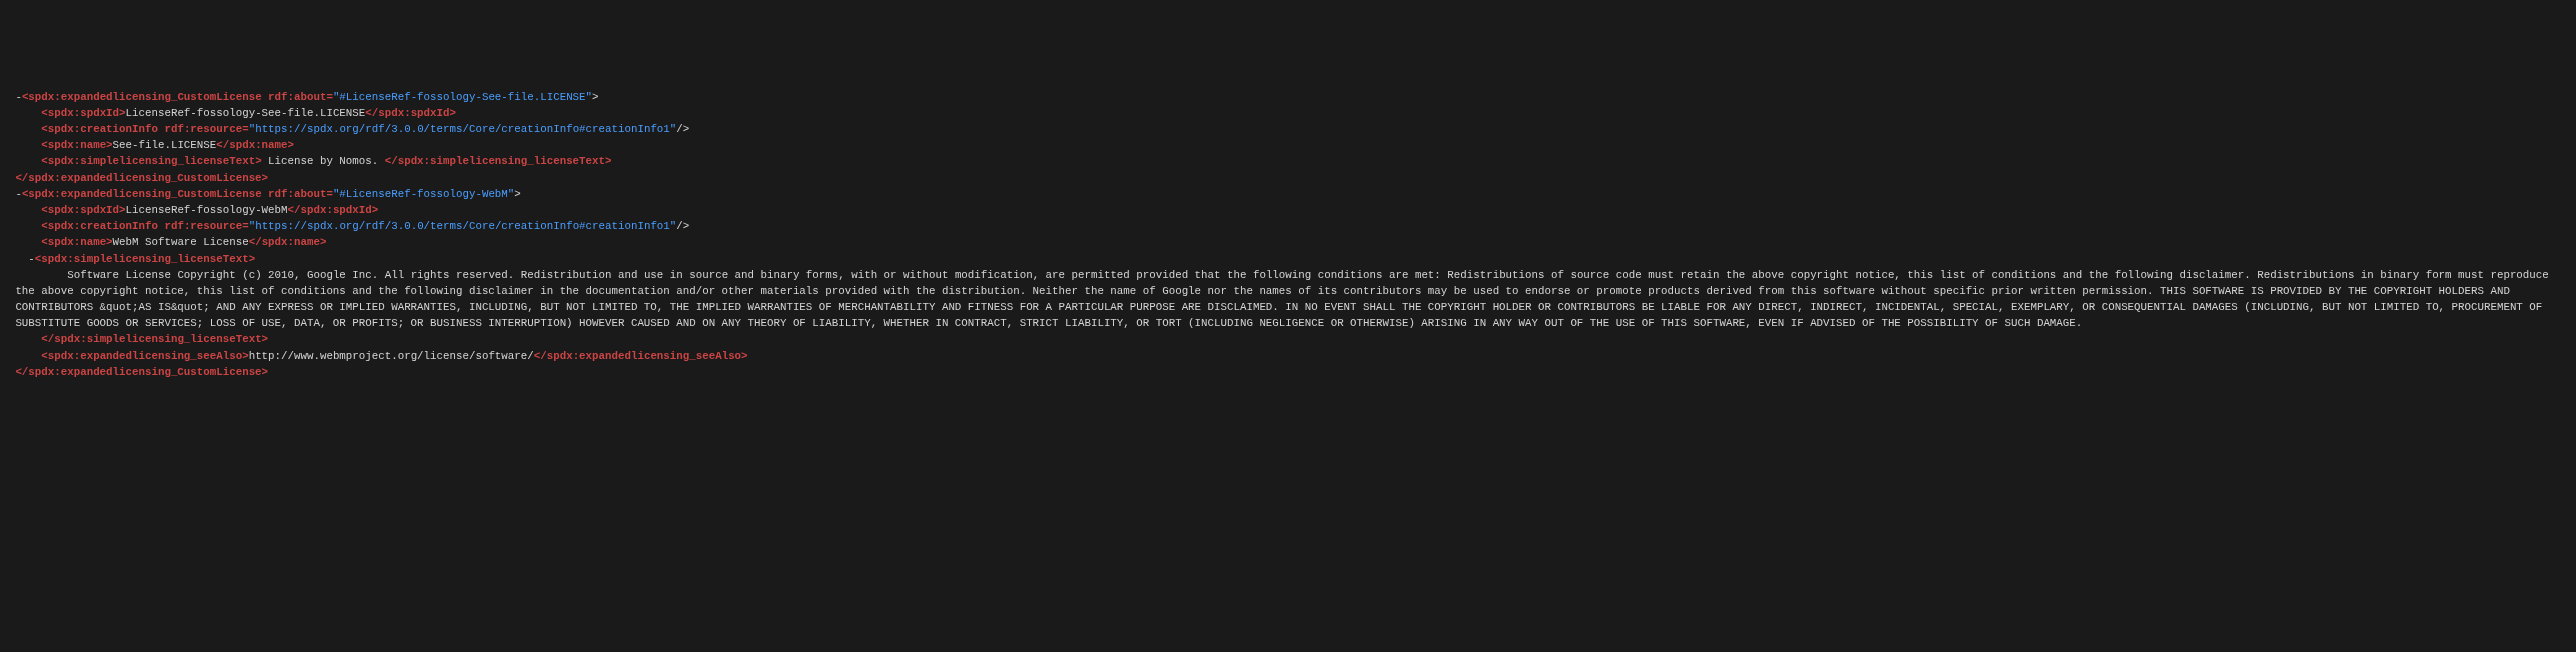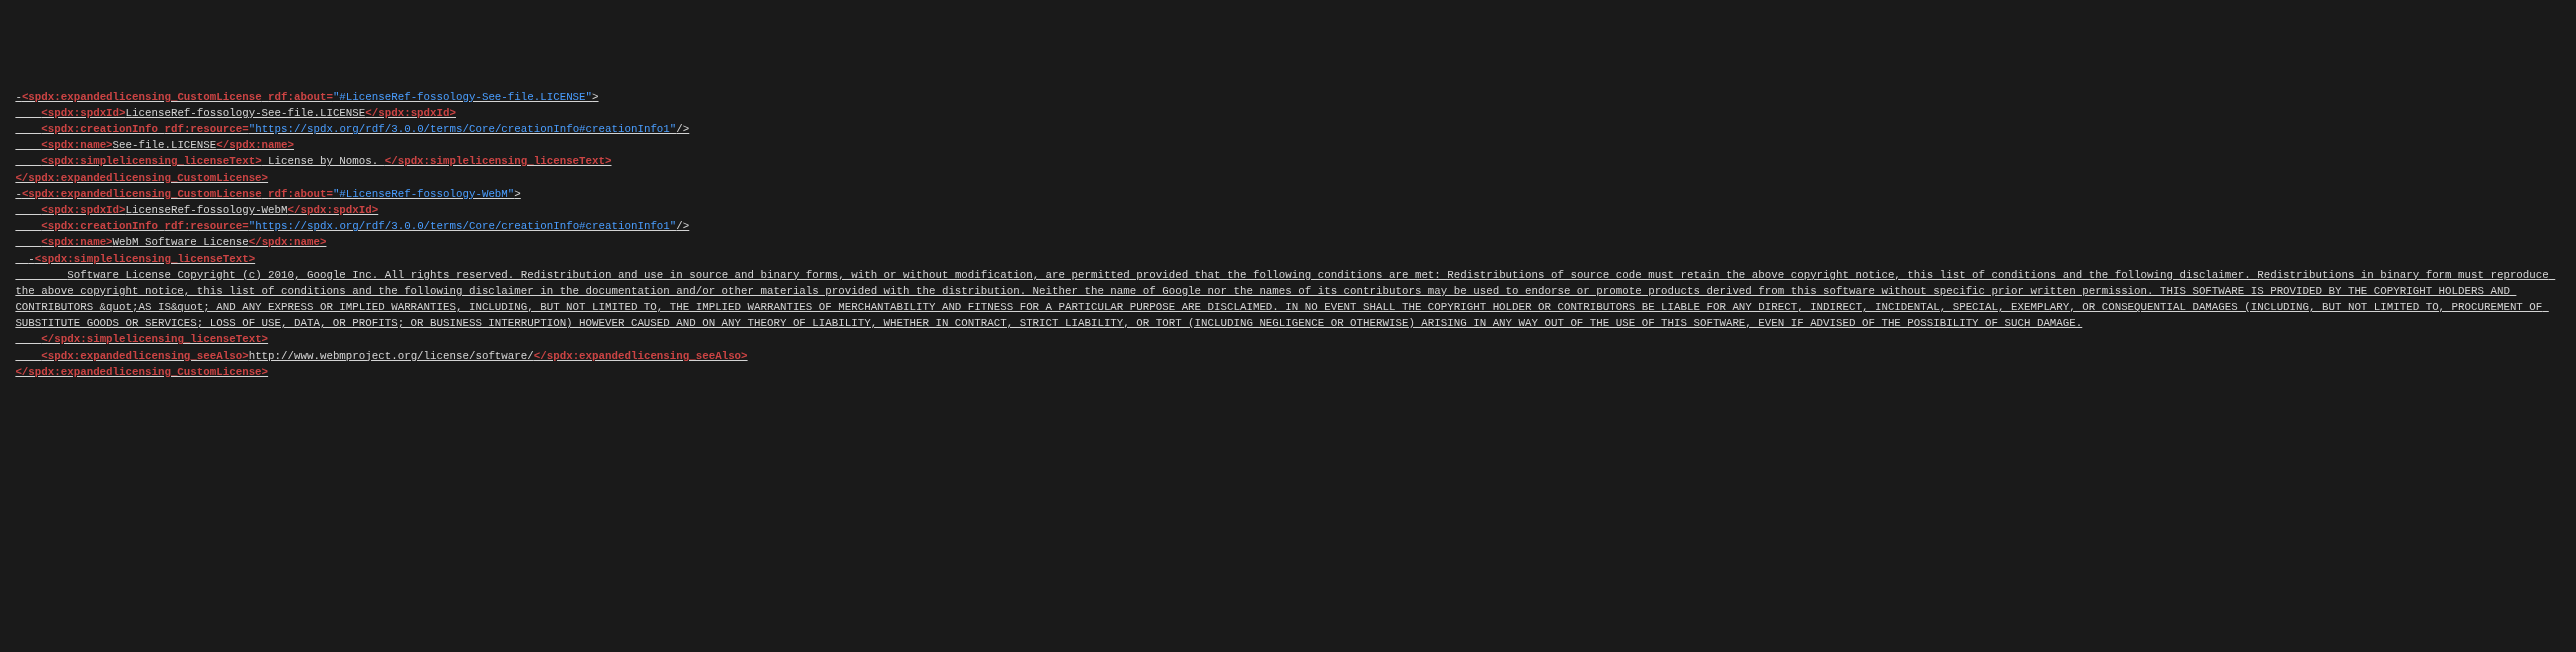--- a/index.html
+++ b/index.html
@@ -19,21 +19,20 @@
       word-wrap: break-word;
     }
 
     .xml-content {
       width: 100%;
     }
 
     .line {
       display: block;
       min-height: 1.5em;
-      text-decoration: underline;
     }
   </style>
 </head>
 <body>
 
 
 
 <div class="xml-content">
 <div class="line"><span style="color: rgb(212, 212, 212);">-</span><span style="color: rgb(204, 68, 68); font-weight: bold;">&lt;spdx:expandedlicensing_CustomLicense</span><span style="color: rgb(212, 212, 212);"> </span><span style="color: rgb(204, 68, 68); font-weight: bold;">rdf:about=</span><span style="color: rgb(74, 158, 255);">"#LicenseRef-fossology-See-file.LICENSE"</span><span style="color: rgb(212, 212, 212);">&gt;</span></div><div class="line">&nbsp;&nbsp;&nbsp;&nbsp;<span style="color: rgb(204, 68, 68); font-weight: bold;">&lt;spdx:spdxId&gt;</span><span style="color: rgb(212, 212, 212);">LicenseRef-fossology-See-file.LICENSE</span><span style="color: rgb(204, 68, 68); font-weight: bold;">&lt;/spdx:spdxId&gt;</span></div><div class="line">&nbsp;&nbsp;&nbsp;&nbsp;<span style="color: rgb(204, 68, 68); font-weight: bold;">&lt;spdx:creationInfo</span><span style="color: rgb(212, 212, 212);"> </span><span style="color: rgb(204, 68, 68); font-weight: bold;">rdf:resource=</span><span style="color: rgb(74, 158, 255);">"https://spdx.org/rdf/3.0.0/terms/Core/creationInfo#creationInfo1"</span><span style="color: rgb(212, 212, 212);">/&gt;</span></div><div class="line">&nbsp;&nbsp;&nbsp;&nbsp;<span style="color: rgb(204, 68, 68); font-weight: bold;">&lt;spdx:name&gt;</span><span style="color: rgb(212, 212, 212);">See-file.LICENSE</span><span style="color: rgb(204, 68, 68); font-weight: bold;">&lt;/spdx:name&gt;</span></div><div class="line">&nbsp;&nbsp;&nbsp;&nbsp;<span style="color: rgb(204, 68, 68); font-weight: bold;">&lt;spdx:simplelicensing_licenseText&gt;</span><span style="color: rgb(212, 212, 212);"> License by Nomos. </span><span style="color: rgb(204, 68, 68); font-weight: bold;">&lt;/spdx:simplelicensing_licenseText&gt;</span></div><div class="line"><span style="color: rgb(204, 68, 68); font-weight: bold;">&lt;/spdx:expandedlicensing_CustomLicense&gt;</span></div><div class="line"><span style="color: rgb(212, 212, 212);">-</span><span style="color: rgb(204, 68, 68); font-weight: bold;">&lt;spdx:expandedlicensing_CustomLicense</span><span style="color: rgb(212, 212, 212);"> </span><span style="color: rgb(204, 68, 68); font-weight: bold;">rdf:about=</span><span style="color: rgb(74, 158, 255);">"#LicenseRef-fossology-WebM"</span><span style="color: rgb(212, 212, 212);">&gt;</span></div><div class="line">&nbsp;&nbsp;&nbsp;&nbsp;<span style="color: rgb(204, 68, 68); font-weight: bold;">&lt;spdx:spdxId&gt;</span><span style="color: rgb(212, 212, 212);">LicenseRef-fossology-WebM</span><span style="color: rgb(204, 68, 68); font-weight: bold;">&lt;/spdx:spdxId&gt;</span></div><div class="line">&nbsp;&nbsp;&nbsp;&nbsp;<span style="color: rgb(204, 68, 68); font-weight: bold;">&lt;spdx:creationInfo</span><span style="color: rgb(212, 212, 212);"> </span><span style="color: rgb(204, 68, 68); font-weight: bold;">rdf:resource=</span><span style="color: rgb(74, 158, 255);">"https://spdx.org/rdf/3.0.0/terms/Core/creationInfo#creationInfo1"</span><span style="color: rgb(212, 212, 212);">/&gt;</span></div><div class="line">&nbsp;&nbsp;&nbsp;&nbsp;<span style="color: rgb(204, 68, 68); font-weight: bold;">&lt;spdx:name&gt;</span><span style="color: rgb(212, 212, 212);">WebM Software License</span><span style="color: rgb(204, 68, 68); font-weight: bold;">&lt;/spdx:name&gt;</span></div><div class="line">&nbsp;&nbsp;<span style="color: rgb(212, 212, 212);">-</span><span style="color: rgb(204, 68, 68); font-weight: bold;">&lt;spdx:simplelicensing_licenseText&gt;</span></div><div class="line">&nbsp;&nbsp;&nbsp;&nbsp;&nbsp;&nbsp;&nbsp;&nbsp;<span style="color: rgb(212, 212, 212);">Software License Copyright (c) 2010, Google Inc. All rights reserved. Redistribution and use in source and binary forms, with or without modification, are permitted provided that the following conditions are met: Redistributions of source code must retain the above copyright notice, this list of conditions and the following disclaimer. Redistributions in binary form must reproduce the above copyright notice, this list of conditions and the following disclaimer in the documentation and/or other materials provided with the distribution. Neither the name of Google nor the names of its contributors may be used to endorse or promote products derived from this software without specific prior written permission. THIS SOFTWARE IS PROVIDED BY THE COPYRIGHT HOLDERS AND CONTRIBUTORS &amp;quot;AS IS&amp;quot; AND ANY EXPRESS OR IMPLIED WARRANTIES, INCLUDING, BUT NOT LIMITED TO, THE IMPLIED WARRANTIES OF MERCHANTABILITY AND FITNESS FOR A PARTICULAR PURPOSE ARE DISCLAIMED. IN NO EVENT SHALL THE COPYRIGHT HOLDER OR CONTRIBUTORS BE LIABLE FOR ANY DIRECT, INDIRECT, INCIDENTAL, SPECIAL, EXEMPLARY, OR CONSEQUENTIAL DAMAGES (INCLUDING, BUT NOT LIMITED TO, PROCUREMENT OF SUBSTITUTE GOODS OR SERVICES; LOSS OF USE, DATA, OR PROFITS; OR BUSINESS INTERRUPTION) HOWEVER CAUSED AND ON ANY THEORY OF LIABILITY, WHETHER IN CONTRACT, STRICT LIABILITY, OR TORT (INCLUDING NEGLIGENCE OR OTHERWISE) ARISING IN ANY WAY OUT OF THE USE OF THIS SOFTWARE, EVEN IF ADVISED OF THE POSSIBILITY OF SUCH DAMAGE.</span></div><div class="line">&nbsp;&nbsp;&nbsp;&nbsp;<span style="color: rgb(204, 68, 68); font-weight: bold;">&lt;/spdx:simplelicensing_licenseText&gt;</span></div><div class="line">&nbsp;&nbsp;&nbsp;&nbsp;<span style="color: rgb(204, 68, 68); font-weight: bold;">&lt;spdx:expandedlicensing_seeAlso&gt;</span><span style="color: rgb(212, 212, 212);">http://www.webmproject.org/license/software/</span><span style="color: rgb(204, 68, 68); font-weight: bold;">&lt;/spdx:expandedlicensing_seeAlso&gt;</span></div><div class="line"><span style="color: rgb(204, 68, 68); font-weight: bold;">&lt;/spdx:expandedlicensing_CustomLicense&gt;</span></div></div>
 

